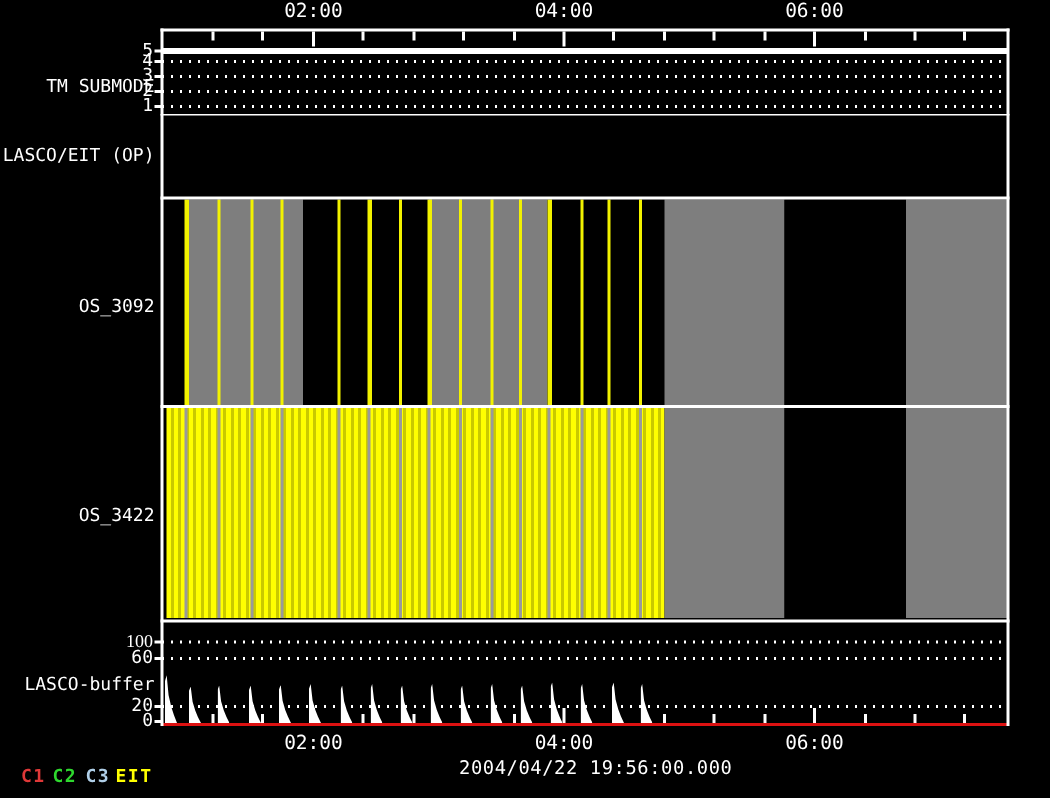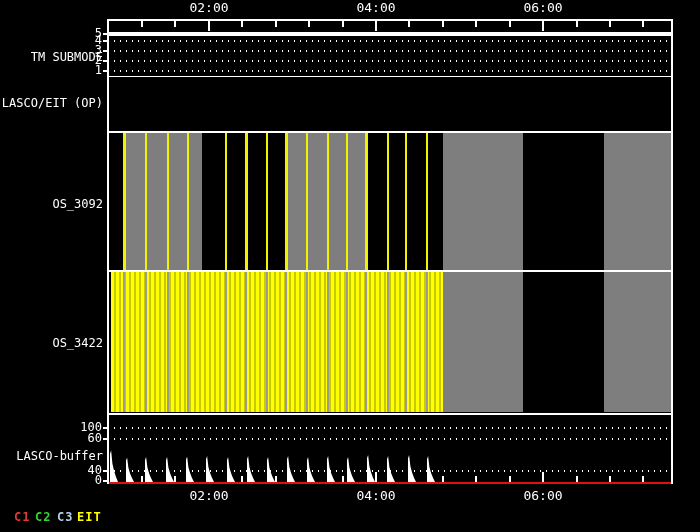--- a/index.html
+++ b/index.html
@@ -109,25 +109,25 @@
       <div class="spike" style="left: 267px; top: 457.09px; width: 8px; height: 24.91px;"></div>
       <div class="spike" style="left: 287px; top: 456.03px; width: 8px; height: 25.97px;"></div>
       <div class="spike" style="left: 307px; top: 457.09px; width: 8px; height: 24.91px;"></div>
       <div class="spike" style="left: 327px; top: 456.03px; width: 8px; height: 25.97px;"></div>
       <div class="spike" style="left: 347px; top: 457.09px; width: 8px; height: 24.91px;"></div>
       <div class="spike" style="left: 367px; top: 454.97px; width: 8px; height: 27.03px;"></div>
       <div class="spike" style="left: 387px; top: 456.03px; width: 8px; height: 25.97px;"></div>
       <div class="spike" style="left: 408px; top: 454.97px; width: 8px; height: 27.03px;"></div>
       <div class="spike" style="left: 427px; top: 456.03px; width: 8px; height: 25.97px;"></div>
       <div class="hline" style="left: 108px; top: 482px; width: 564px; height: 2px; background: rgb(221, 17, 17);"></div>
-      <div class="txt ytick" style="left: 74px; top: 427px; width: 28px;">100</div>
+      <div class="txt ytick" style="left: 74px; top: 427px; width: 28px; font-family: Liberation Serif, serif;">100</div>
       <div class="htick" style="left: 103px; top: 427px; width: 5px;"></div>
       <div class="txt ytick" style="left: 74px; top: 438px; width: 28px;">60</div>
       <div class="htick" style="left: 103px; top: 438px; width: 5px;"></div>
-      <div class="txt ytick" style="left: 74px; top: 470px; width: 28px;">40</div>
+      <div class="txt ytick" style="left: 74px; top: 470px; width: 28px;">20</div>
       <div class="htick" style="left: 103px; top: 470px; width: 5px;"></div>
       <div class="txt ytick" style="left: 74px; top: 480px; width: 28px;">0</div>
       <div class="htick" style="left: 103px; top: 480px; width: 5px;"></div>
       <div class="txt panel-label" style="left: 0px; top: 449px; width: 103px;">LASCO-buffer</div>
       <div class="hline" style="left: 107px; top: 19px; width: 566px; height: 2px;"></div>
       <div class="hline" style="left: 107px; top: 76px; width: 566px; height: 1px;"></div>
       <div class="hline" style="left: 107px; top: 131px; width: 566px; height: 2px;"></div>
       <div class="hline" style="left: 107px; top: 270px; width: 566px; height: 2px;"></div>
       <div class="hline" style="left: 107px; top: 413px; width: 566px; height: 2px;"></div>
       <div class="vline" style="left: 107px; top: 19px; width: 2px; height: 465px;"></div>
@@ -168,13 +168,14 @@
       <div class="txt timelabel" style="left: 187px; top: 489px; width: 44px; text-align: center;">02:00</div>
       <div class="txt timelabel" style="left: 354px; top: 1px; width: 44px; text-align: center;">04:00</div>
       <div class="txt timelabel" style="left: 354px; top: 489px; width: 44px; text-align: center;">04:00</div>
       <div class="txt timelabel" style="left: 521px; top: 1px; width: 44px; text-align: center;">06:00</div>
       <div class="txt timelabel" style="left: 521px; top: 489px; width: 44px; text-align: center;">06:00</div>
       <div class="legend-item" style="left: 14px; top: 510px; color: rgb(224, 56, 56);">C1</div>
       <div class="legend-item" style="left: 35px; top: 510px; color: rgb(46, 216, 46);">C2</div>
       <div class="legend-item" style="left: 57px; top: 510px; color: rgb(176, 207, 232);">C3</div>
       <div class="legend-item" style="left: 77px; top: 510px; color: rgb(255, 255, 0);">EIT</div>
     </div>
+  <div id="timestamp" class="txt" style="left:306px;top:505px;font-size:12.5px;letter-spacing:0.4px;">2004/04/22 19:56:00.000</div>
 </div>
 
 </body></html>

